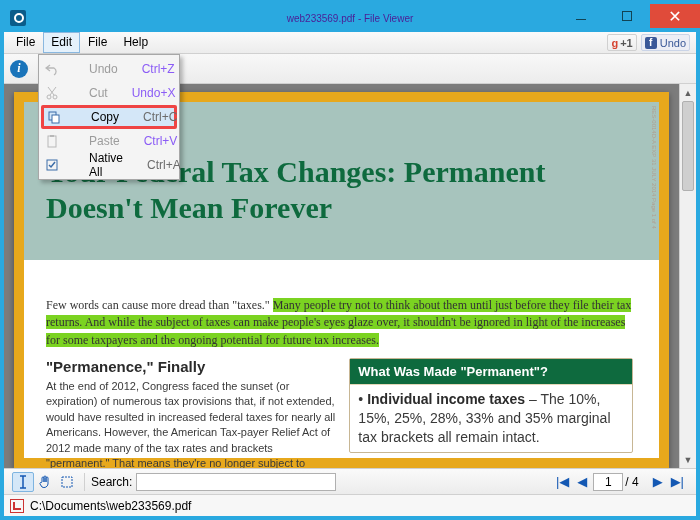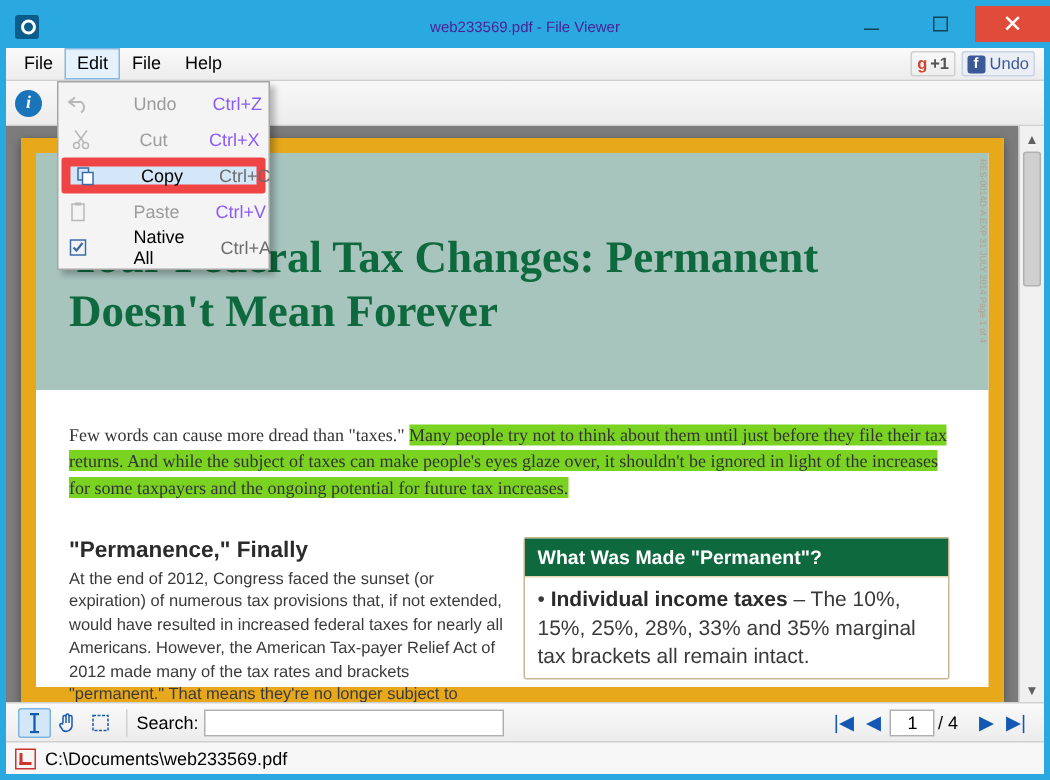--- a/index.html
+++ b/index.html
@@ -30,39 +30,39 @@
   
   .toolbar { height: 30px; background: linear-gradient(#f8f8f8, #ececec); border-bottom: 1px solid #d0d0d0; display: flex; align-items: center; padding: 0 6px; }
   .info-btn { width:18px; height:18px; background:#1a74ba; border-radius:50%; color:#fff; font-weight:bold; font-size:12px; display:flex; align-items:center; justify-content:center; font-style: italic; font-family: Georgia, serif; }
   .toolbar-spacer { flex:1; }
   .viewmodes { display:flex; gap:1px; }
   .vm { padding:3px 6px; border:1px solid transparent; font-size:12px; color:#333; cursor:default; }
   .vm.active { background:#d4e7f8; border:1px solid #7eb4e0; border-radius:2px;}
   
   .dropdown { position:absolute; top:50px; left:34px; width:142px; background:#f4f4f4; border:1px solid #a7a7a7; box-shadow: 3px 3px 4px rgba(0,0,0,.25); z-index:50; padding:2px; }
   .ddrow { display:flex; align-items:center; height:24px; font-size:12px; padding:0 4px;gap:24px; }
-  .ddrow.hl { background:#d4e7f8; border:6px solid #ef4444; border-radius:2px; padding:0 3px; height:24px;}
+  .ddrow.hl { background:#d4e7f8; border:3px solid #ef4444; border-radius:2px; padding:0 3px; height:24px;}
   .ddrow.disabled { color:#9c9c9c; }
   .ddicon { width:18px; display:flex; justify-content:center; color:#6c6c6c; font-size:12px; }
   .ddrow.disabled .ddicon { color:#b8b8b8; }
   .ddlab { flex:1; padding-left:6px; }
   .ddsc { color:#6c6c6c; }
   .ddrow.disabled .ddsc { color:#8b5cf6; }
   
   .docarea { flex:1; display:flex; background:#7c7c7c; overflow:hidden; position:relative; }
   .scrollbar { width:17px; background:#f0f0f0; border-left:1px solid #d0d0d0; display:flex; flex-direction:column; }
   .sb-btn { height:17px; display:flex; align-items:center; justify-content:center; color:#606060; font-size:9px;}
   .sb-track { flex:1; position:relative; }
   .sb-thumb { position:absolute; left:2px; right:2px; top:0; height:90px; background:#cfcfcf; border:1px solid #b0b0b0; border-radius:2px;}
   .page-wrap { flex:1; padding:8px 10px 0 10px; overflow:hidden; }
   .page { background:#fff; border:10px solid #e7a81c; width:100%; height:100%; position:relative; box-shadow:0 2px 6px rgba(0,0,0,.4); }
   .page .band { position:absolute; left:0; right:0; top:0; height:158px; background:#a7c4bd;}
   .page .sidev { position:absolute; right:2px; top:4px; width:10px; font-size:6px; color:#b0a090; writing-mode:vertical-rl; text-align:left; }
   .page h1 { position:absolute; left:22px; top:52px; right:26px; font-family: Georgia, "Times New Roman", serif; font-size:30px; font-weight:bold; color:#0e6a3e; line-height:1.2; }
-  .intro { position:absolute; left:22px; right:26px; top:180px; font-family: Georgia, serif; font-size:12px; line-height:1.45; color:#333; }
+  .intro { position:absolute; left:22px; right:26px; top:195px; font-family: Georgia, serif; font-size:12px; line-height:1.45; color:#333; }
   .hl { background:#7bd321; }
   .cols { position:absolute; left:22px; right:26px; top:256px; bottom:0; display:flex; gap:14px;}
   .colL { flex:1.02; }
   .colR { flex:1; }
   .colL h2 { font-family: Arial, sans-serif; font-size:15px; font-weight:bold; color:#2b2b2b; margin-bottom:4px;}
   .colL p { font-family: Arial, sans-serif; font-size:11px; line-height:1.4; color:#3a3a3a; }
   .pbox { border:1px solid #c7b694; border-radius:2px; }
   .pbox .phd { background:#0e6a3e; color:#fff; font-family: Arial,sans-serif; font-weight:bold; font-size:13px; padding:5px 8px; }
   .prow { padding:5px 8px; font-family: Arial,sans-serif; font-size:14px; color:#3a3a3a; border-top:1px solid #e4d7b8; line-height:1.35;}
   .prow.hlrow { background:#fff4cf; }
@@ -140,21 +140,21 @@
     </div>
     <div class="ddrow disabled">
       <span class="ddicon">
         <svg width="14" height="14" viewBox="0 0 14 14">
             <circle cx="4" cy="11" r="2" fill="none" stroke="currentColor"></circle>
             <circle cx="10" cy="11" r="2" fill="none" stroke="currentColor"></circle>
             <path d="M5 9 L11 1 M9 9 L3 1" stroke="currentColor" fill="none"></path>
           </svg>
       </span>
       <span class="ddlab">Cut</span>
-      <span class="ddsc">Ctrl+X</span>
+      <span class="ddsc">Undo+X</span>
     </div>
     <div class="ddrow hl">
       <span class="ddicon">
         <svg width="14" height="14" viewBox="0 0 14 14">
             <rect x="2" y="2" width="7" height="8" fill="none" stroke="#3b6ca8"></rect>
             <rect x="5" y="5" width="7" height="8" fill="#fff" stroke="#3b6ca8"></rect>
           </svg>
       </span>
       <span class="ddlab">Copy</span>
       <span class="ddsc">Ctrl+C</span>

